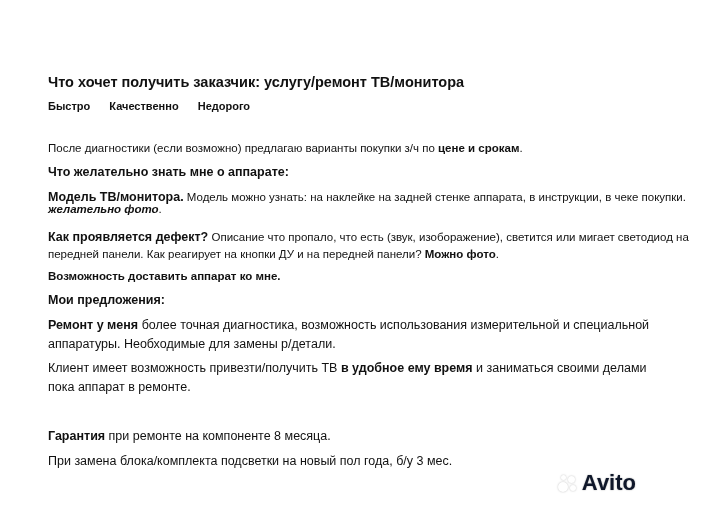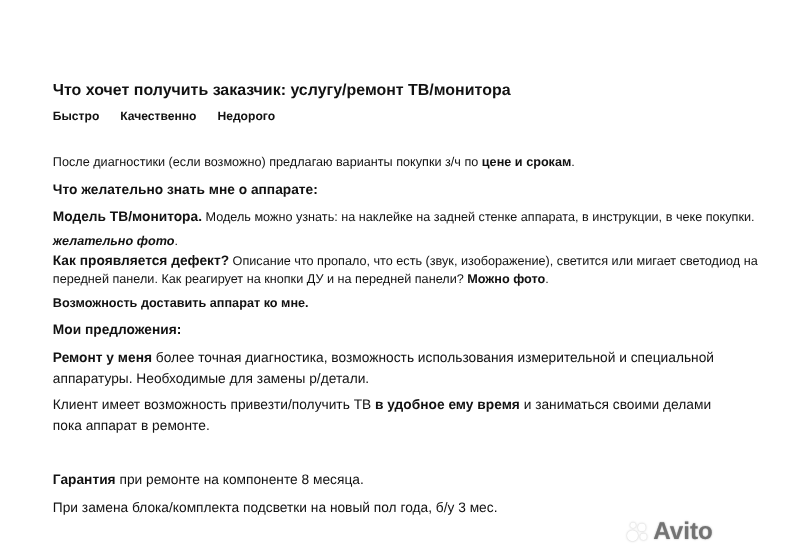--- a/index.html
+++ b/index.html
@@ -11,22 +11,22 @@
   .line { position: absolute; left: 48px; white-space: nowrap; font-size: 12px; }
   .h1 { font-size: 14.5px; font-weight: bold; top: 74px; }
   .opts { top: 100px; font-size: 11px; font-weight: bold; }
   .opts span { display: inline-block; margin-right: 16px; }
   .small { top: 124px; font-size: 8.5px; font-weight: bold; }
   .p { font-size: 11.5px; }
   .b { font-weight: bold; }
   .bi { font-weight: bold; font-style: italic; }
   .lead { font-size: 12.5px; font-weight: bold; }
   .watermark {
-    position: absolute; right: 0; bottom: 12px; font-size: 22px; font-weight: bold;
-    color: #737373; text-shadow: 0 0 2px #c9c9c9, 0 0 1px #bbb; display: flex; align-items: center; gap: 4px;
+    position: absolute; right: 12px; bottom: 12px; font-size: 22px; font-weight: bold;
+    color: #0f172a; text-shadow: 0 0 2px #c9c9c9, 0 0 1px #bbb; display: flex; align-items: center; gap: 4px;
   }
   .dots { position: relative; width: 20px; height: 18px; }
   .dots i { position: absolute; border-radius: 50%; background: #fff; box-shadow: 0 0 2px #bbb; }
 </style>
 </head>
 <body>
 
 <div class="doc">
   <div class="line h1">Что хочет получить заказчик: услугу/ремонт ТВ/монитора</div>
 
@@ -39,21 +39,21 @@
 
   <div class="line p" style="top:142px;">
     <span>После диагностики (если возможно) предлагаю варианты покупки з/ч по </span><span class="b">цене и срокам</span><span>.</span>
   </div>
 
   <div class="line lead" style="top:165px;">Что желательно знать мне о аппарате:</div>
 
   <div class="line p" style="top:190px;">
     <span class="lead">Модель ТВ/монитора.</span><span> Модель можно узнать: на наклейке на задней стенке  аппарата, в инструкции, в чеке покупки.</span>
   </div>
-  <div class="line p" style="top:214px;">
+  <div class="line p" style="top:203px;">
     <span class="bi">желательно фото</span><span>.</span>
   </div>
 
   <div class="line p" style="top:230px;">
     <span class="lead">Как  проявляется  дефект?</span><span> Описание что пропало, что есть (звук, изоборажение), светится или мигает светодиод на</span>
   </div>
   <div class="line p" style="top:248px;">
     <span>передней панели. Как реагирует на кнопки ДУ и на передней панели? </span><span class="b">Можно фото</span><span>.</span>
   </div>
 

